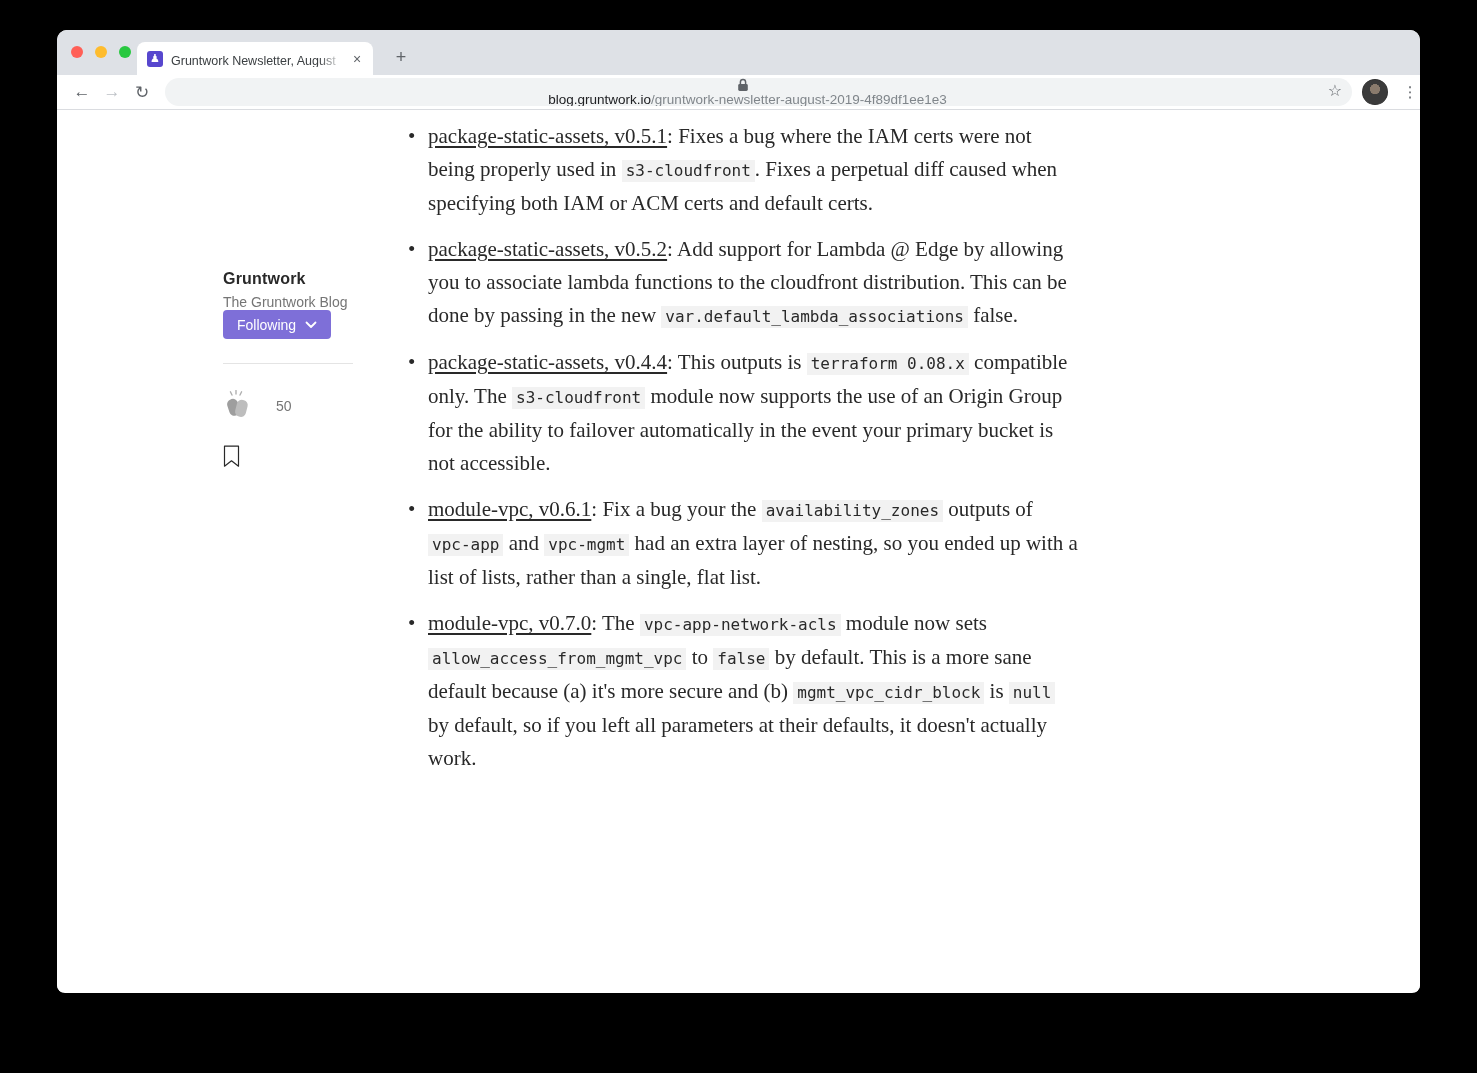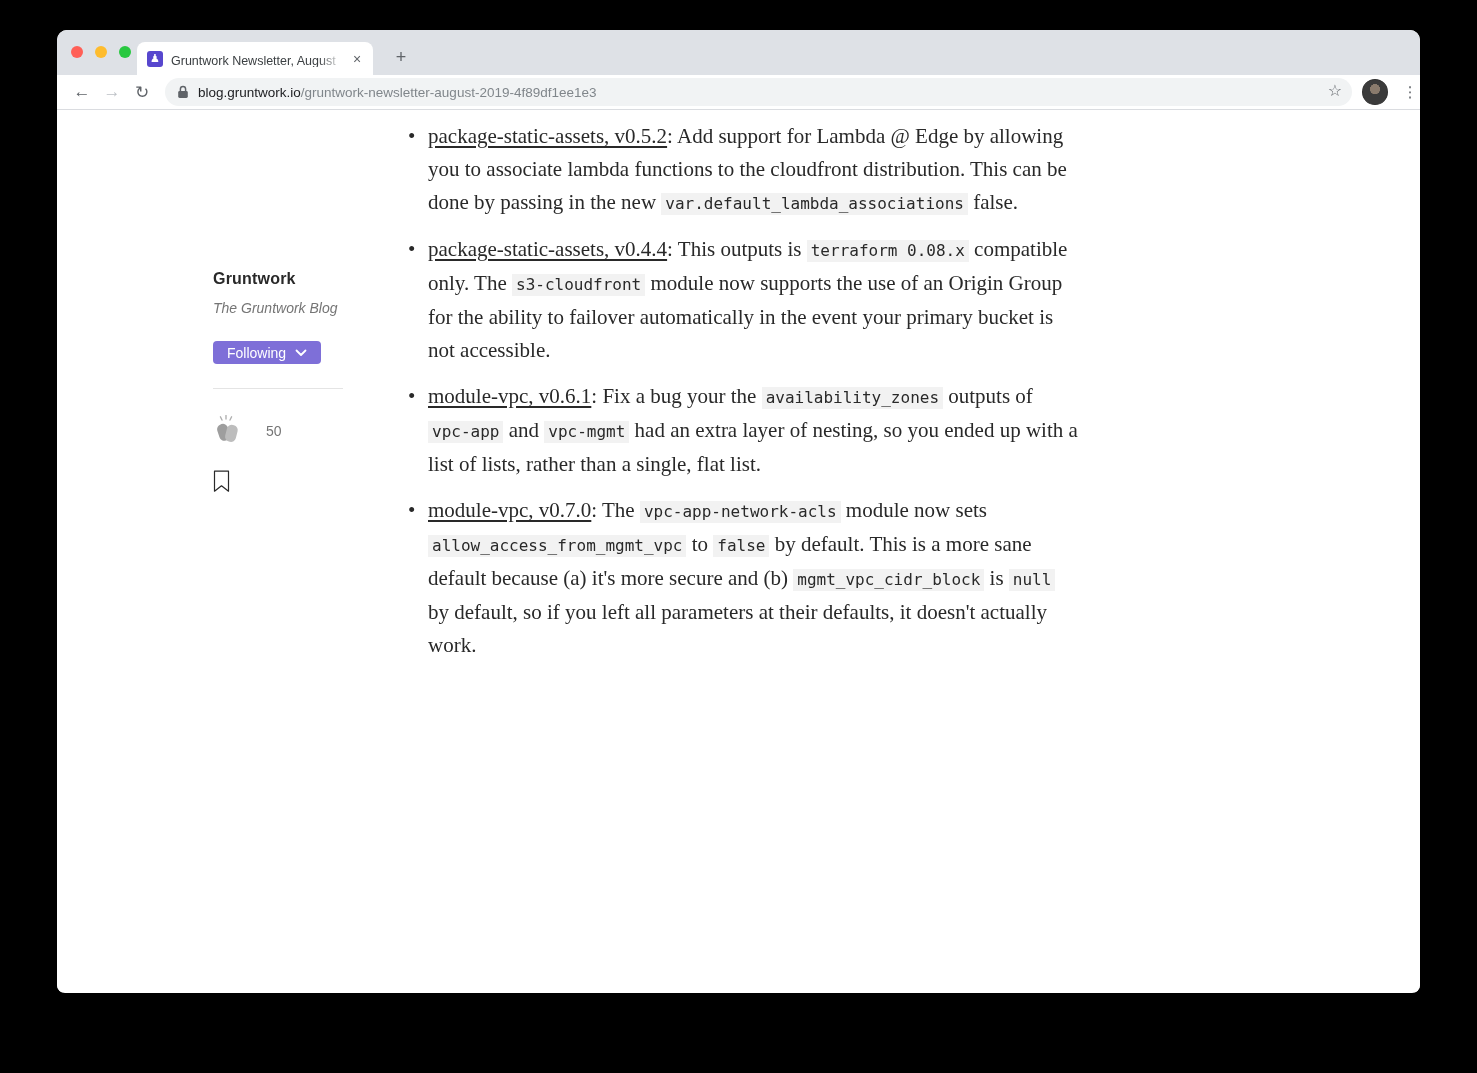--- a/index.html
+++ b/index.html
@@ -30,40 +30,40 @@
                width:16px; text-align:center; flex:0 0 16px; }
   .newtab { position:absolute; left:330px; top:14px; font-size:18px; color:#5f6368;
             width:28px; height:28px; text-align:center; line-height:26px; }
 
   
   .navbar { position:relative; height:35px; background:#fff; border-bottom:1px solid #dadce0;
             display:flex; align-items:center; padding-left:10px; }
   .nav-icon { width:30px; text-align:center; font-size:17px; color:#5f6368; flex:0 0 30px; }
   .nav-icon.disabled { color:#bdc1c6; }
   .urlpill { position:relative; height:28px; background:#f1f3f4; border-radius:14px;
-             margin-left:8px; width:1190px; display:flex; align-items:center; padding:0 34px 0 12px; }
+             margin-left:8px; width:1190px; display:flex; align-items:center; padding:0 34px 0 12px;flex-direction:column; }
   .lock-icon { margin-right:9px; display:flex; }
   .url { font-size:13.5px; white-space:nowrap; overflow:hidden; }
   .url .domain { color:#202124; }
   .url .path { color:#80868b; }
   .star-icon { position:absolute; right:10px; top:3px; font-size:16px; color:#5f6368; }
   .avatar { width:26px; height:26px; border-radius:50%; margin-left:10px;
             background:radial-gradient(circle at 50% 38%, #8a7b6d 0 26%, #3b3b3b 27% 100%);
             border:1px solid #2f2f2f; }
   .menu-dots { font-size:15px; color:#5f6368; margin-left:12px; width:20px; text-align:center; }
 
   
   .page { position:relative; height:882px; background:#fff; overflow:hidden; }
 
-  .sidebar { position:absolute; left:156px; top:160px; width:180px; }
+  .sidebar { position:absolute; left:166px; top:160px; width:180px; }
   .pub-name { font-size:16px; font-weight:bold; color:#292929; letter-spacing:.2px; }
-  .pub-tagline { font-size:14px; color:#757575; margin-top:12px;font-style:italic; }
-  .follow-btn { margin-top:25px; display:inline-flex; align-items:center; gap:9px;
+  .pub-tagline { font-size:14px; color:#757575; margin-top:6px; }
+  .follow-btn { display:inline-flex; align-items:center; gap:9px;
                 background:#7e6fd8; color:#fff; border:none; border-radius:4px;
-                height:23px; padding:0 14px; font-size:14px; font-family:"Liberation Sans",sans-serif; }
+                height:29px; padding:0 14px; font-size:14px; font-family:"Liberation Sans",sans-serif; }
   .side-divider { width:130px; border:none; border-top:1px solid #e4e4e4; margin-top:24px; }
   .claps-row { display:flex; align-items:center; gap:23px; margin-top:26px; }
   .claps-count { font-size:14px; color:#757575; }
   .bookmark-row { margin-top:23px; }
 
   
   .main { position:absolute; left:343px; top:10px; width:678px;
           font-family:"Liberation Serif", serif; font-size:21px; line-height:33px; color:#292929; }
   .main ul { list-style:none; }
   .main li { position:relative; padding-left:28px; margin-bottom:13px; }
@@ -137,20 +137,21 @@
       </div>
       <div class="bookmark-row">
         <svg width="17" height="23" viewBox="0 0 17 23">
           <path d="M1.5 1.2 h14 v20 l-7 -5.4 l-7 5.4 z" fill="none" stroke="#292929" stroke-width="1.2" stroke-linejoin="round"></path>
         </svg>
       </div>
     </div>
 
     <div class="main">
       <ul>
+          <li><a href="#" class="md-link">package-static-assets, v0.5.1</a><span>: Fixes a bug where the IAM certs were not being properly used in </span><code class="code">s3-cloudfront</code><span>. Fixes a perpetual diff caused when specifying both IAM or ACM certs and default certs.</span></li>
           <li><a href="#" class="md-link">package-static-assets, v0.5.2</a><span>: Add support for Lambda @ Edge by allowing you to associate lambda functions to the cloudfront distribution. This can be done by passing in the new </span><code class="code">var.default_lambda_associations</code><span> false.</span></li>
           <li><a href="#" class="md-link">package-static-assets, v0.4.4</a><span>: This outputs is </span><code class="code">terraform 0.08.x</code><span> compatible only. The </span><code class="code">s3-cloudfront</code><span> module now supports the use of an Origin Group for the ability to failover automatically in the event your primary bucket is not accessible.</span></li>
           <li><a href="#" class="md-link">module-vpc, v0.6.1</a><span>: Fix a bug your the </span><code class="code">availability_zones</code><span> outputs of </span><code class="code">vpc-app</code><span> and </span><code class="code">vpc-mgmt</code><span> had an extra layer of nesting, so you ended up with a list of lists, rather than a single, flat list.</span></li>
           <li><a href="#" class="md-link">module-vpc, v0.7.0</a><span>: The </span><code class="code">vpc-app-network-acls</code><span> module now sets </span><code class="code">allow_access_from_mgmt_vpc</code><span> to </span><code class="code">false</code><span> by default. This is a more sane default because (a) it's more secure and (b) </span><code class="code">mgmt_vpc_cidr_block</code><span> is </span><code class="code">null</code><span> by default, so if you left all parameters at their defaults, it doesn't actually work.</span></li>
         </ul>
     </div>
 
   </div>
 </div>
 

